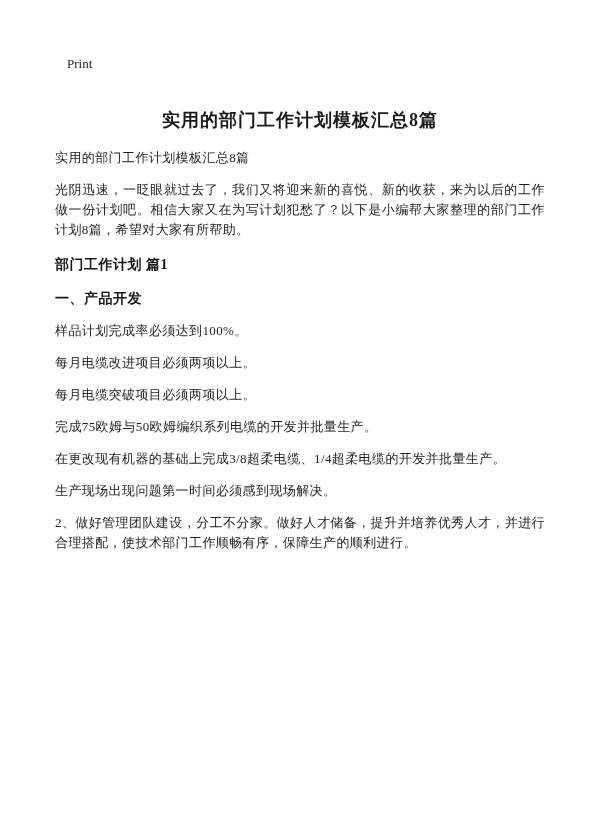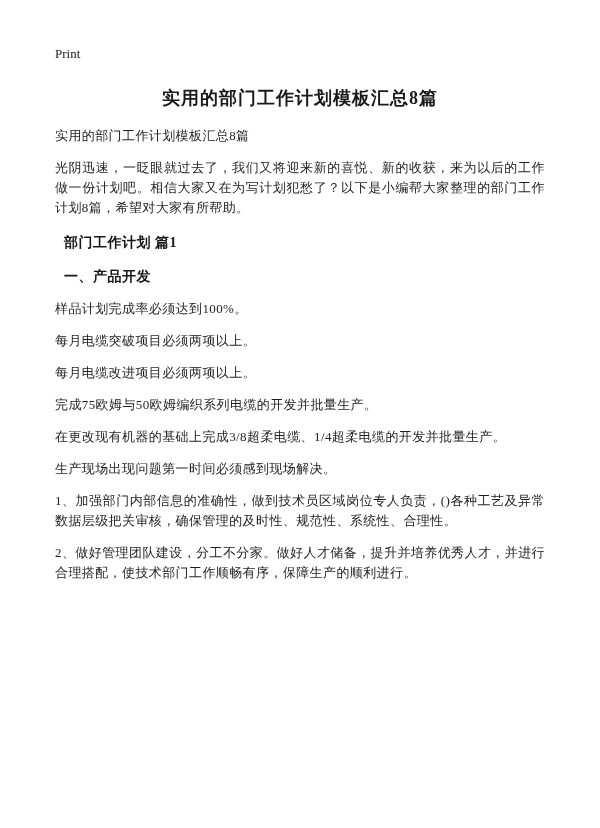--- a/index.html
+++ b/index.html
@@ -20,21 +20,21 @@
     height: 828px;
     padding: 44px 55px 0 55px;
     background: #ffffff;
   }
   .print-link {
     font-size: 13px;
     line-height: 16px;
     color: #222222;
     text-decoration: none;
     display: inline-block;
-    margin: 0;
+    margin: 12px;
   }
   h1.doc-title {
     font-size: 18px;
     line-height: 24px;
     font-weight: bold;
     text-align: center;
     margin: 24px 0 16px 0;
     letter-spacing: 1px;
     color: #1a1a1a;
   }
@@ -43,21 +43,21 @@
     line-height: 20px;
     margin: 0 0 12px 0;
     text-align: justify;
     letter-spacing: 0.4px;
     color: #1e1e1e;
   }
   h2.doc-heading {
     font-size: 14px;
     line-height: 18px;
     font-weight: bold;
-    margin: 16px 0 13px 9px;
+    margin: 16px 0 13px 0;
     letter-spacing: 0.5px;
     color: #171717;
   }
 </style>
 </head>
 <body>
 
 <div class="page">
 
   <a href="#" class="print-link">Print</a>
@@ -67,23 +67,22 @@
   <p class="doc-text">实用的部门工作计划模板汇总8篇</p>
 
   <p class="doc-text">光阴迅速，一眨眼就过去了，我们又将迎来新的喜悦、新的收获，来为以后的工作做一份计划吧。相信大家又在为写计划犯愁了？以下是小编帮大家整理的部门工作计划8篇，希望对大家有所帮助。</p>
 
   <h2 class="doc-heading">部门工作计划 篇1</h2>
 
 
   <h2 class="doc-heading">一、产品开发</h2>
 
   <p class="doc-text">样品计划完成率必须达到100%。</p>
+  <p class="doc-text">每月电缆改进项目必须两项以上。</p>
   <p class="doc-text">每月电缆突破项目必须两项以上。</p>
-  <p class="doc-text">每月电缆改进项目必须两项以上。</p>
   <p class="doc-text">完成75欧姆与50欧姆编织系列电缆的开发并批量生产。</p>
   <p class="doc-text">在更改现有机器的基础上完成3/8超柔电缆、1/4超柔电缆的开发并批量生产。</p>
   <p class="doc-text">生产现场出现问题第一时间必须感到现场解决。</p>
 
 
-  <p class="doc-text">1、加强部门内部信息的准确性，做到技术员区域岗位专人负责，()各种工艺及异常数据层级把关审核，确保管理的及时性、规范性、系统性、合理性。</p>
   <p class="doc-text">2、做好管理团队建设，分工不分家。做好人才储备，提升并培养优秀人才，并进行合理搭配，使技术部门工作顺畅有序，保障生产的顺利进行。</p>
 
 </div>
 
 </body></html>

